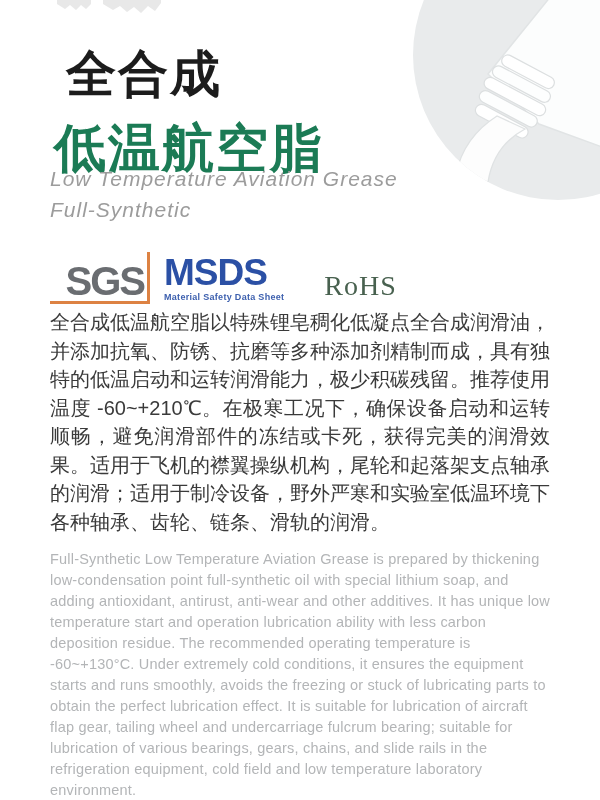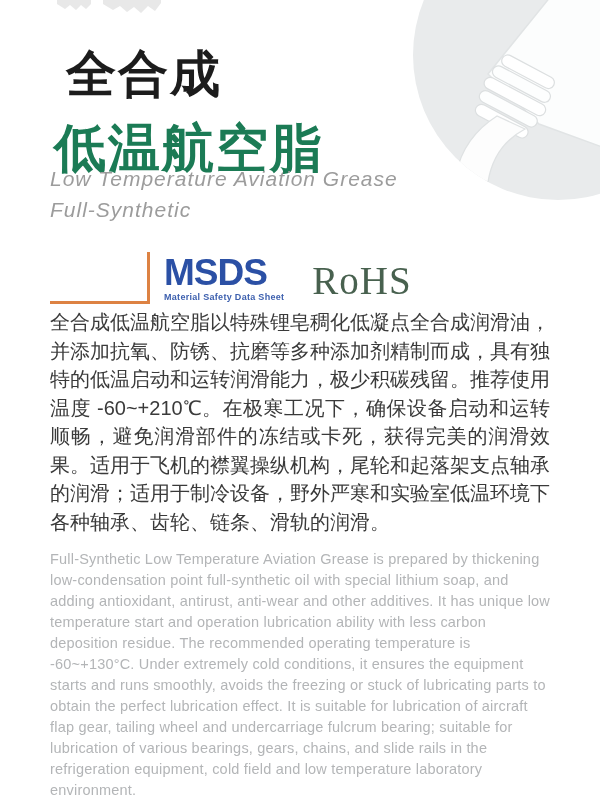--- a/index.html
+++ b/index.html
@@ -45,23 +45,23 @@
   .sgs-line-h{position:absolute;left:0;bottom:0;width:100%;height:3px;background:#dd8243;}
   .sgs-line-v{position:absolute;right:0;top:2px;bottom:0;width:3px;background:#dd8243;}
   .msds-logo{margin-left:14px;display:flex;flex-direction:column;align-items:flex-start;padding-bottom:2px;}
   .msds-text{
     font-size:37px;font-weight:700;color:#2b50a5;line-height:1;letter-spacing:-1px;
   }
   .msds-caption{
     font-size:9px;font-weight:700;color:#3c5fae;letter-spacing:0.3px;margin-top:1px;
   }
   .rohs-logo{
-    margin-left:28px;padding-bottom:4px;
+    margin-left:40px;padding-bottom:4px;
     font-family:"Liberation Serif", serif;
-    font-size:39px;color:#48614f;line-height:1;letter-spacing:1px;
+    font-size:28px;color:#48614f;line-height:1;letter-spacing:1px;
   }
   
   .desc-zh{
     position:absolute;left:50px;top:308px;width:500px;
     font-size:20px;line-height:28.5px;color:#3a3a3a;
     text-align:justify;letter-spacing:0;
   }
   .desc-en{
     position:absolute;left:50px;top:549px;width:502px;
     font-size:14.5px;line-height:21px;color:#b3b5b7;
@@ -98,20 +98,21 @@
   <div class="title-zh2">低温航空脂</div>
 </div>
 
 <div class="subtitle">
   <div>Low Temperature Aviation Grease</div>
   <div>Full-Synthetic</div>
 </div>
 
 <div class="certs">
   <div class="sgs-logo">
+    <span class="sgs-text">SGS</span>
     <span class="sgs-line-h"></span>
     <span class="sgs-line-v"></span>
   </div>
   <div class="msds-logo">
     <span class="msds-text">MSDS</span>
     <span class="msds-caption">Material Safety Data Sheet</span>
   </div>
   <div class="rohs-logo">RoHS</div>
 </div>
 

